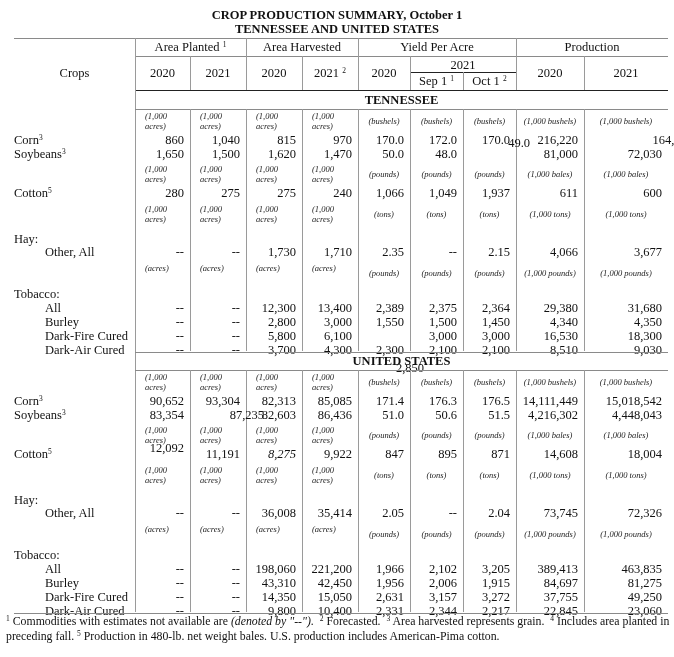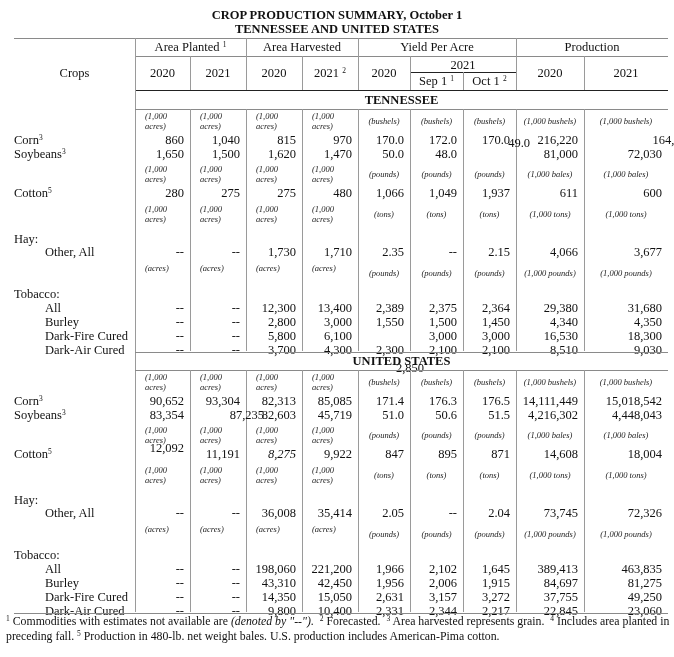--- a/index.html
+++ b/index.html
@@ -100,21 +100,21 @@
       <div class="cell unit" style="top:164px;left:312px;width:44px;white-space:normal;">(1,000 acres)</div>
       <div class="cell unit unitc" style="top:164px;left:358px;width:52px;white-space:normal;top:169px;">(pounds)</div>
       <div class="cell unit unitc" style="top:164px;left:410px;width:53px;white-space:normal;top:169px;">(pounds)</div>
       <div class="cell unit unitc" style="top:164px;left:463px;width:53px;white-space:normal;top:169px;">(pounds)</div>
       <div class="cell unit unitc" style="top:164px;left:516px;width:68px;white-space:normal;top:169px;">(1,000 bales)</div>
       <div class="cell unit unitc" style="top:164px;left:584px;width:84px;white-space:normal;top:169px;">(1,000 bales)</div>
       <div class="cell" style="top:186px;left:14px;"><span>Cotton</span><sup>5</sup></div>
       <div class="cell num" style="top:186px;left:135px;width:49px;">280</div>
       <div class="cell num" style="top:186px;left:190px;width:50px;">275</div>
       <div class="cell num" style="top:186px;left:246px;width:50px;">275</div>
-      <div class="cell num" style="top:186px;left:302px;width:50px;">480</div>
+      <div class="cell num" style="top:186px;left:302px;width:50px;">240</div>
       <div class="cell num" style="top:186px;left:358px;width:46px;">1,066</div>
       <div class="cell num" style="top:186px;left:410px;width:47px;">1,049</div>
       <div class="cell num" style="top:186px;left:463px;width:47px;">1,937</div>
       <div class="cell num" style="top:186px;left:516px;width:62px;">611</div>
       <div class="cell num" style="top:186px;left:584px;width:78px;">600</div>
       <div class="cell unit" style="top:204px;left:145px;width:43px;white-space:normal;">(1,000 acres)</div>
       <div class="cell unit" style="top:204px;left:200px;width:44px;white-space:normal;">(1,000 acres)</div>
       <div class="cell unit" style="top:204px;left:256px;width:44px;white-space:normal;">(1,000 acres)</div>
       <div class="cell unit" style="top:204px;left:312px;width:44px;white-space:normal;">(1,000 acres)</div>
       <div class="cell unit unitc" style="top:204px;left:358px;width:52px;white-space:normal;top:209px;">(tons)</div>
@@ -210,21 +210,21 @@
       <div class="cell num" style="top:394px;left:302px;width:50px;">85,085</div>
       <div class="cell num" style="top:394px;left:358px;width:46px;">171.4</div>
       <div class="cell num" style="top:394px;left:410px;width:47px;">176.3</div>
       <div class="cell num" style="top:394px;left:463px;width:47px;">176.5</div>
       <div class="cell num" style="top:394px;left:516px;width:62px;">14,111,449</div>
       <div class="cell num" style="top:394px;left:584px;width:78px;">15,018,542</div>
       <div class="cell" style="top:408px;left:14px;"><span>Soybeans</span><sup>3</sup></div>
       <div class="cell num" style="top:408px;left:135px;width:49px;">83,354</div>
       <div class="cell num" style="top:408px;left:190px;width:50px;padding-left:24px;">87,235</div>
       <div class="cell num" style="top:408px;left:246px;width:50px;">82,603</div>
-      <div class="cell num" style="top:408px;left:302px;width:50px;">45,719</div>
+      <div class="cell num" style="top:408px;left:302px;width:50px;">86,436</div>
       <div class="cell num" style="top:408px;left:358px;width:46px;">51.0</div>
       <div class="cell num" style="top:408px;left:410px;width:47px;">50.6</div>
       <div class="cell num" style="top:408px;left:463px;width:47px;">51.5</div>
       <div class="cell num" style="top:408px;left:516px;width:62px;">4,216,302</div>
       <div class="cell num" style="top:408px;left:584px;width:78px;">4,448,043</div>
       <div class="cell unit" style="top:425px;left:145px;width:43px;white-space:normal;">(1,000 acres)</div>
       <div class="cell unit" style="top:425px;left:200px;width:44px;white-space:normal;">(1,000 acres)</div>
       <div class="cell unit" style="top:425px;left:256px;width:44px;white-space:normal;">(1,000 acres)</div>
       <div class="cell unit" style="top:425px;left:312px;width:44px;white-space:normal;">(1,000 acres)</div>
       <div class="cell unit unitc" style="top:425px;left:358px;width:52px;white-space:normal;top:430px;">(pounds)</div>
@@ -272,21 +272,21 @@
       <div class="cell unit unitc" style="top:524px;left:516px;width:68px;white-space:normal;top:529px;">(1,000 pounds)</div>
       <div class="cell unit unitc" style="top:524px;left:584px;width:84px;white-space:normal;top:529px;">(1,000 pounds)</div>
       <div class="cell" style="top:548px;left:14px;"><span>Tobacco:</span></div>
       <div class="cell" style="top:562px;left:45px;"><span>All</span></div>
       <div class="cell num" style="top:562px;left:135px;width:49px;">--</div>
       <div class="cell num" style="top:562px;left:190px;width:50px;">--</div>
       <div class="cell num" style="top:562px;left:246px;width:50px;">198,060</div>
       <div class="cell num" style="top:562px;left:302px;width:50px;">221,200</div>
       <div class="cell num" style="top:562px;left:358px;width:46px;">1,966</div>
       <div class="cell num" style="top:562px;left:410px;width:47px;">2,102</div>
-      <div class="cell num" style="top:562px;left:463px;width:47px;">1,645</div>
+      <div class="cell num" style="top:562px;left:463px;width:47px;">3,205</div>
       <div class="cell num" style="top:562px;left:516px;width:62px;">389,413</div>
       <div class="cell num" style="top:562px;left:584px;width:78px;">463,835</div>
       <div class="cell" style="top:576px;left:45px;"><span>Burley</span></div>
       <div class="cell num" style="top:576px;left:135px;width:49px;">--</div>
       <div class="cell num" style="top:576px;left:190px;width:50px;">--</div>
       <div class="cell num" style="top:576px;left:246px;width:50px;">43,310</div>
       <div class="cell num" style="top:576px;left:302px;width:50px;">42,450</div>
       <div class="cell num" style="top:576px;left:358px;width:46px;">1,956</div>
       <div class="cell num" style="top:576px;left:410px;width:47px;">2,006</div>
       <div class="cell num" style="top:576px;left:463px;width:47px;">1,915</div>

